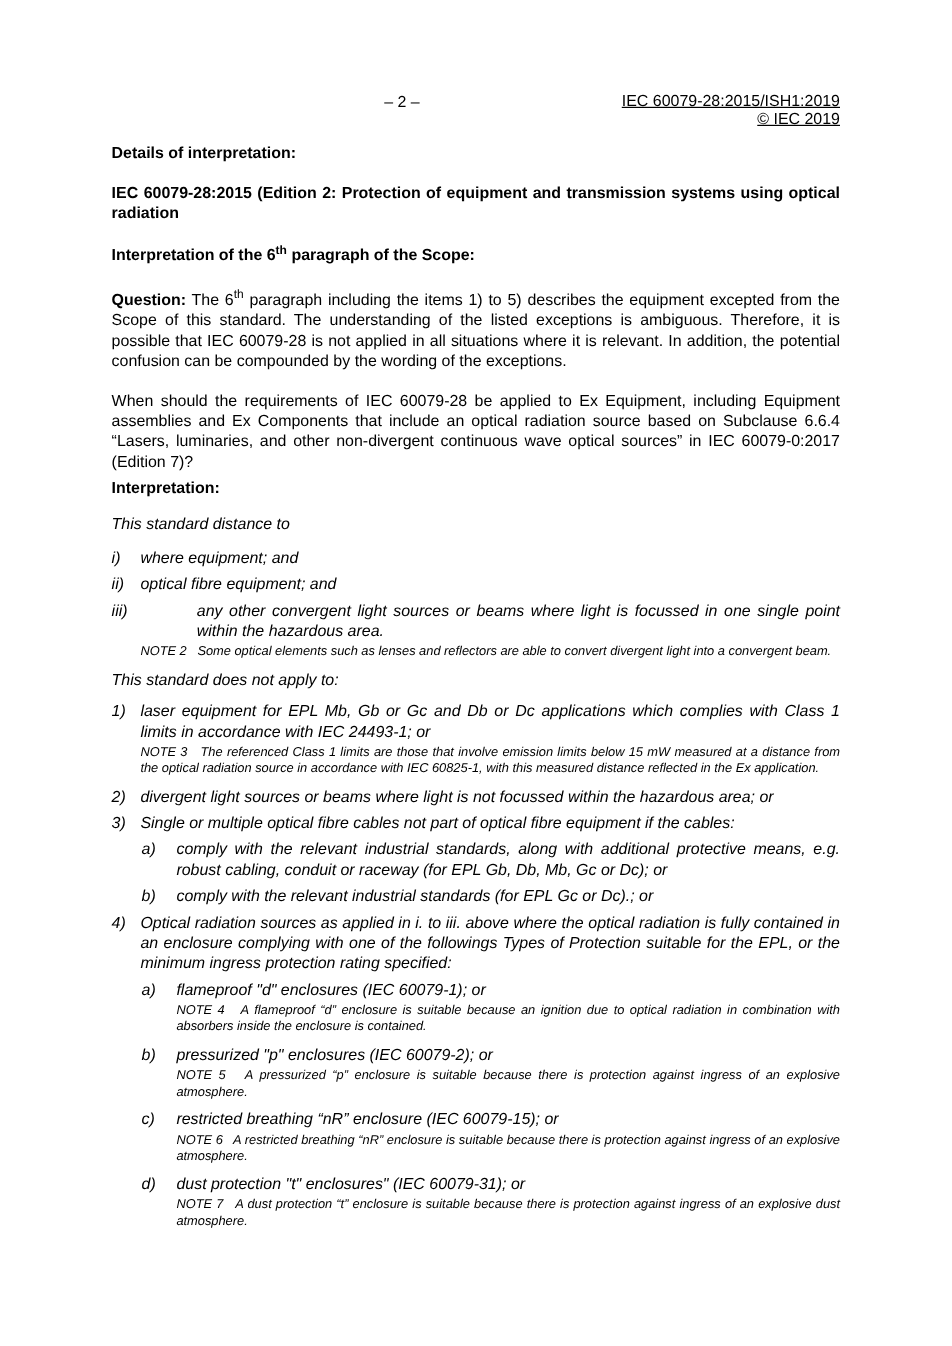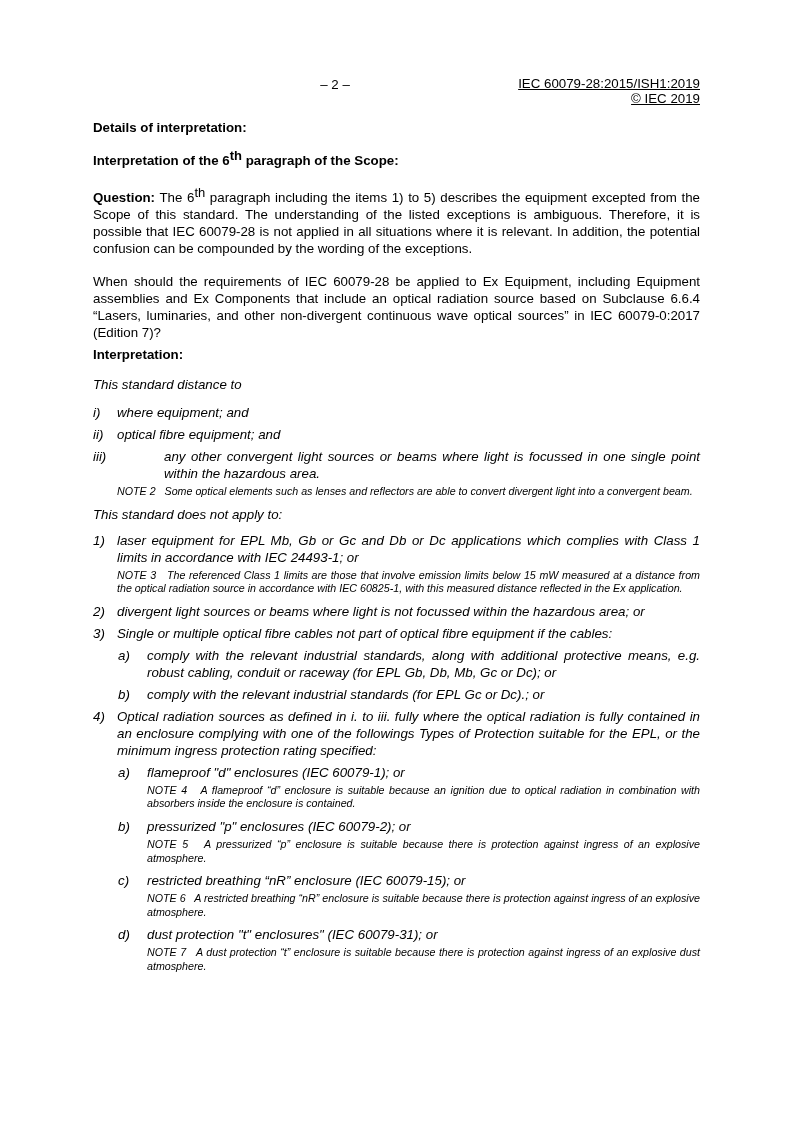--- a/index.html
+++ b/index.html
@@ -15,21 +15,21 @@
   }
   .page {
     box-sizing: border-box;
     width: 793px;
     height: 1122px;
     padding: 76px 93px 0 93px;
   }
   p { margin: 0; }
   .b { font-weight: bold; }
   .just { text-align: justify; }
-  sup { font-size: 13px; line-height: 0; vertical-align: super; }
+  sup { font-size: 10px; line-height: 0; vertical-align: super; }
 
   
   .header { position: relative; height: 30px; margin-bottom: 13px; }
   .pagenum { position: absolute; top: 0; left: 242px; transform: translateX(-50%); }
   .hdr-right { position: absolute; top: 0; right: 0; text-align: right; line-height: 15px; text-decoration: underline; }
 
   
   .mb13 { margin-bottom: 13px; }
   .mb16 { margin-bottom: 16px; }
   .mb18 { margin-bottom: 18px; }
@@ -65,20 +65,21 @@
   <div class="header">
     <span class="pagenum">– 2 –</span>
     <div class="hdr-right">
       <div>IEC 60079-28:2015/ISH1:2019</div>
       <div>© IEC 2019</div>
     </div>
   </div>
 
   <p class="b mb16">Details of interpretation:</p>
 
+  <p class="b just mb18">IEC 60079-28:2015 (Edition 2: Protection of equipment and transmission systems using optical radiation</p>
 
   <p class="b mb20"><span>Interpretation of the 6</span><sup>th</sup> <span>paragraph of the Scope:</span></p>
 
   <p class="just mb16"><span class="b">Question:</span> <span>The 6</span><sup>th</sup> <span>paragraph including the items 1) to 5) describes the equipment excepted from the Scope of this standard. The understanding of the listed exceptions is ambiguous. Therefore, it is possible that IEC 60079-28 is not applied in all situations where it is relevant. In addition, the potential confusion can be compounded by the wording of the exceptions.</span></p>
 
   <p class="just mb19">When should the requirements of IEC 60079-28 be applied to Ex Equipment, including Equipment assemblies and Ex Components that include an optical radiation source based on Subclause 6.6.4 “Lasers, luminaries, and other non-divergent continuous wave optical sources” in IEC 60079-0:2017 (Edition 7)?</p>
 
   <p class="b mb13">Interpretation:</p>
 
   <div class="sec-italic">
@@ -120,21 +121,21 @@
       <span class="lbl">a)</span>
       <div class="txt">comply with the relevant industrial standards, along with additional protective means, e.g. robust cabling, conduit or raceway (for EPL Gb, Db, Mb, Gc or Dc); or</div>
     </div>
     <div class="li sub">
       <span class="lbl">b)</span>
       <div class="txt">comply with the relevant industrial standards (for EPL Gc or Dc).; or</div>
     </div>
 
     <div class="li">
       <span class="lbl">4)</span>
-      <div class="txt">Optical radiation sources as defined in i. to iii. fully where the optical radiation is fully contained in an enclosure complying with one of the followings Types of Protection suitable for the EPL, or the minimum ingress protection rating specified:</div>
+      <div class="txt">Optical radiation sources as applied in i. to iii. above where the optical radiation is fully contained in an enclosure complying with one of the followings Types of Protection suitable for the EPL, or the minimum ingress protection rating specified:</div>
     </div>
 
     <div class="li sub" style="margin-bottom:0;">
       <span class="lbl">a)</span>
       <div class="txt">flameproof "d" enclosures (IEC 60079-1); or</div>
     </div>
     <div class="note deep">NOTE 4&nbsp;&nbsp; A flameproof “d” enclosure is suitable because an ignition due to optical radiation in combination with absorbers inside the enclosure is contained.</div>
 
     <div class="li sub" style="margin-bottom:0;">
       <span class="lbl">b)</span>

